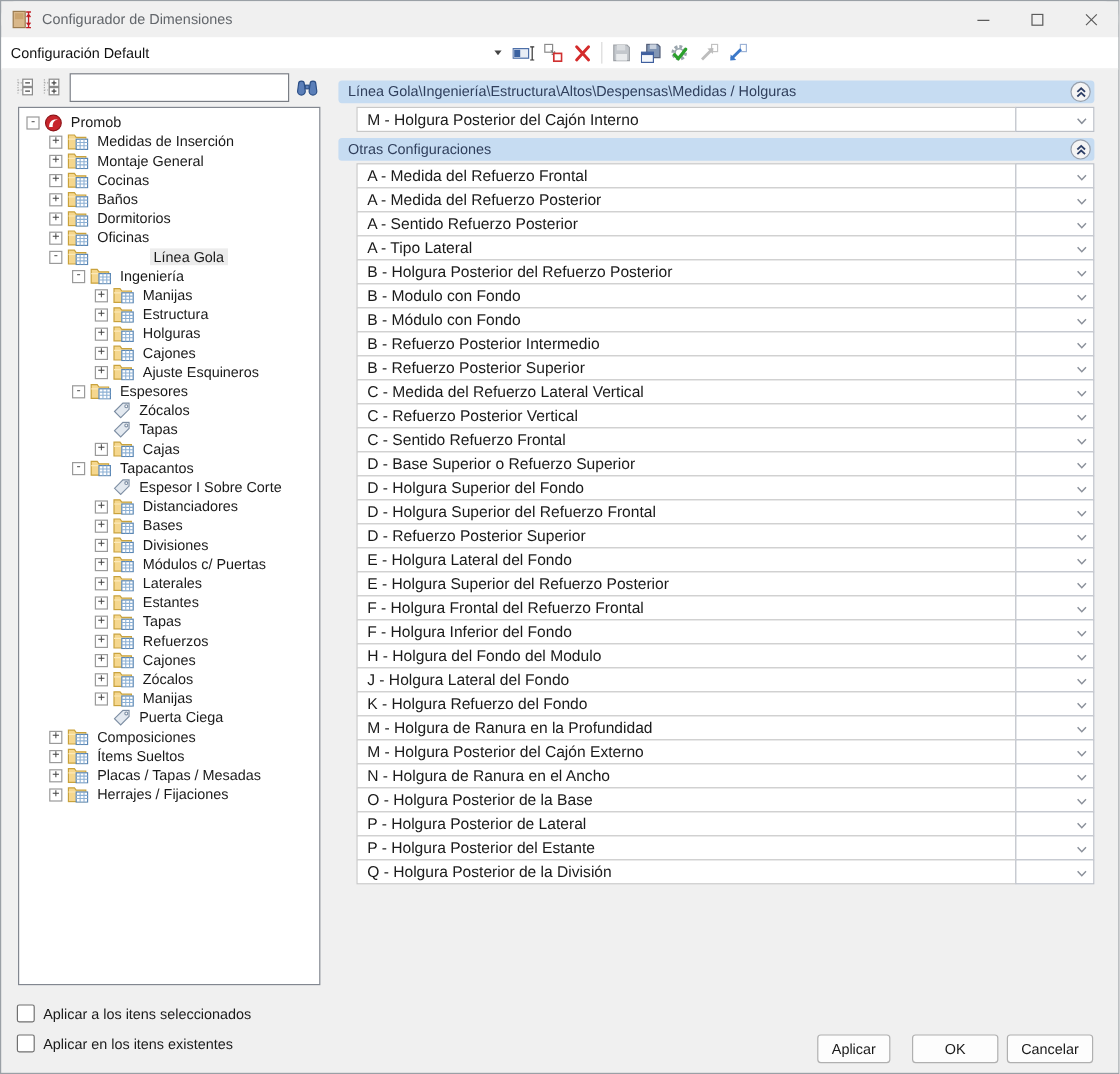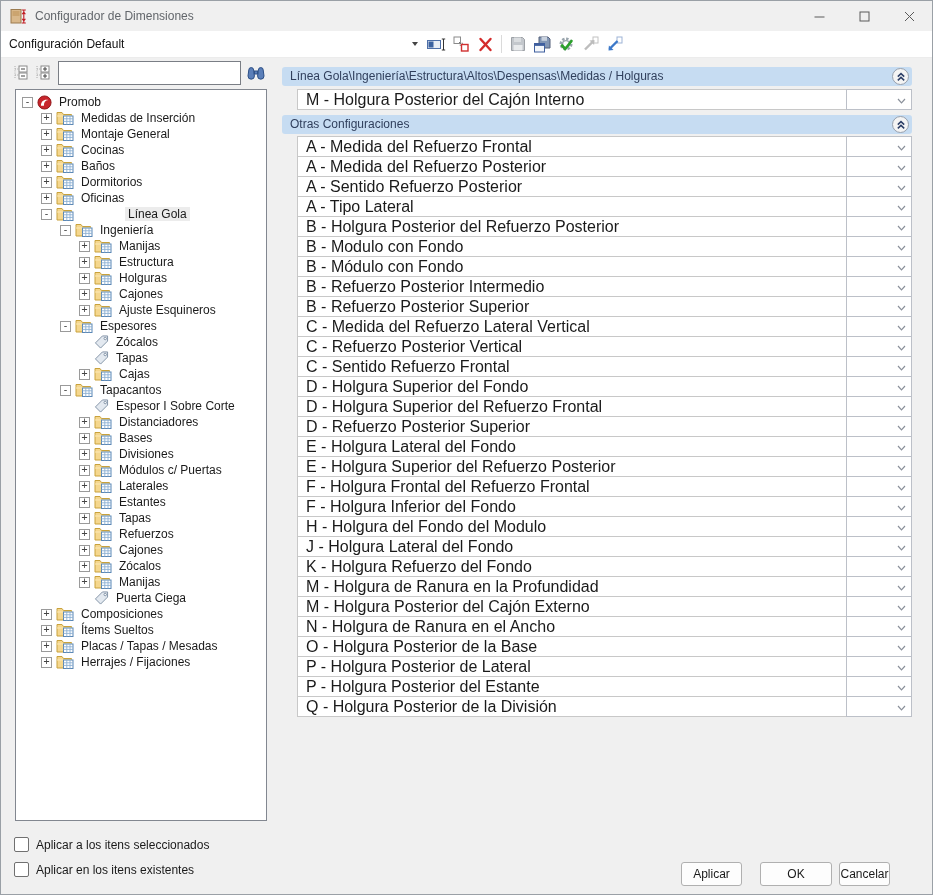--- a/index.html
+++ b/index.html
@@ -42,29 +42,29 @@
   .chk-box { width:15px; height:15px; border:1px solid #707070; border-radius:2px; background:#fff; margin-right:7px; flex:none; }
 
   
   .panel { position:absolute; left:281px; top:66px; width:630px; }
   .section + .section { margin-top:5px; }
   .section-header { position:relative; height:19px; background:#c6dcf2; border-radius:3px; font-size:12px; color:#303f5c; line-height:19px; padding-left:8px; }
   .collapse-btn { position:absolute; right:3px; top:1px; width:17px; height:17px; border-radius:50%; background:#f4f4f4; border:1px solid #97a0ad; display:flex; align-items:center; justify-content:center; padding:0; }
   .section-rows { padding-left:15px; margin-top:4px; }
   .section:nth-child(2) .section-rows { margin-top:3px; }
   .config-row { display:flex; height:21px; margin-top:-1px; }
-  .row-label { flex:1; border:1px solid #c8c8c8; background:#fff; font-size:16px; color:#1a1a1a; line-height:19px; padding-left:8px; }
+  .row-label { flex:1; border:1px solid #c8c8c8; background:#fff; font-size:13px; color:#1a1a1a; line-height:19px; padding-left:8px; }
   .row-combo { width:66px; border:1px solid #bcc0c8; background:#fff; margin-left:-1px; position:relative; }
   .row-combo svg { position:absolute; right:5px; top:8px; }
 
   
   .foot-btn { position:absolute; top:861px; height:24px; background:#fdfdfd; border:1px solid #b0b0b0; border-radius:3px; font-size:12px; color:#1a1a1a; font-family:"Liberation Sans", sans-serif; }
   #btn-aplicar { left:680px; width:61px; }
   #btn-ok { left:759px; width:72px; }
-  #btn-cancelar { left:838px; width:51px; }
+  #btn-cancelar { left:838px; width:72px; }
 </style>
 </head>
 <body>
 
 <div class="window">
 
   <div class="titlebar">
     <span class="app-icon">
       <svg width="17" height="17" viewBox="0 0 17 17">
           <rect x="1" y="1.5" width="10" height="13.5" fill="#d9b88b" stroke="#96motion75" stroke-width="0"></rect>
@@ -739,20 +739,28 @@
   </div>
           <div class="config-row">
     <div class="row-label">C - Sentido Refuerzo Frontal</div>
     <div class="row-combo">
       <svg width="9" height="6">
                 <path d="M1 1 L4.5 4.8 L8 1" stroke="#8a909a" stroke-width="1.2" fill="none"></path>
               </svg>
     </div>
   </div>
           <div class="config-row">
+    <div class="row-label">D - Base Superior o Refuerzo Superior</div>
+    <div class="row-combo">
+      <svg width="9" height="6">
+                <path d="M1 1 L4.5 4.8 L8 1" stroke="#8a909a" stroke-width="1.2" fill="none"></path>
+              </svg>
+    </div>
+  </div>
+          <div class="config-row">
     <div class="row-label">D - Holgura Superior del Fondo</div>
     <div class="row-combo">
       <svg width="9" height="6">
                 <path d="M1 1 L4.5 4.8 L8 1" stroke="#8a909a" stroke-width="1.2" fill="none"></path>
               </svg>
     </div>
   </div>
           <div class="config-row">
     <div class="row-label">D - Holgura Superior del Refuerzo Frontal</div>
     <div class="row-combo">

